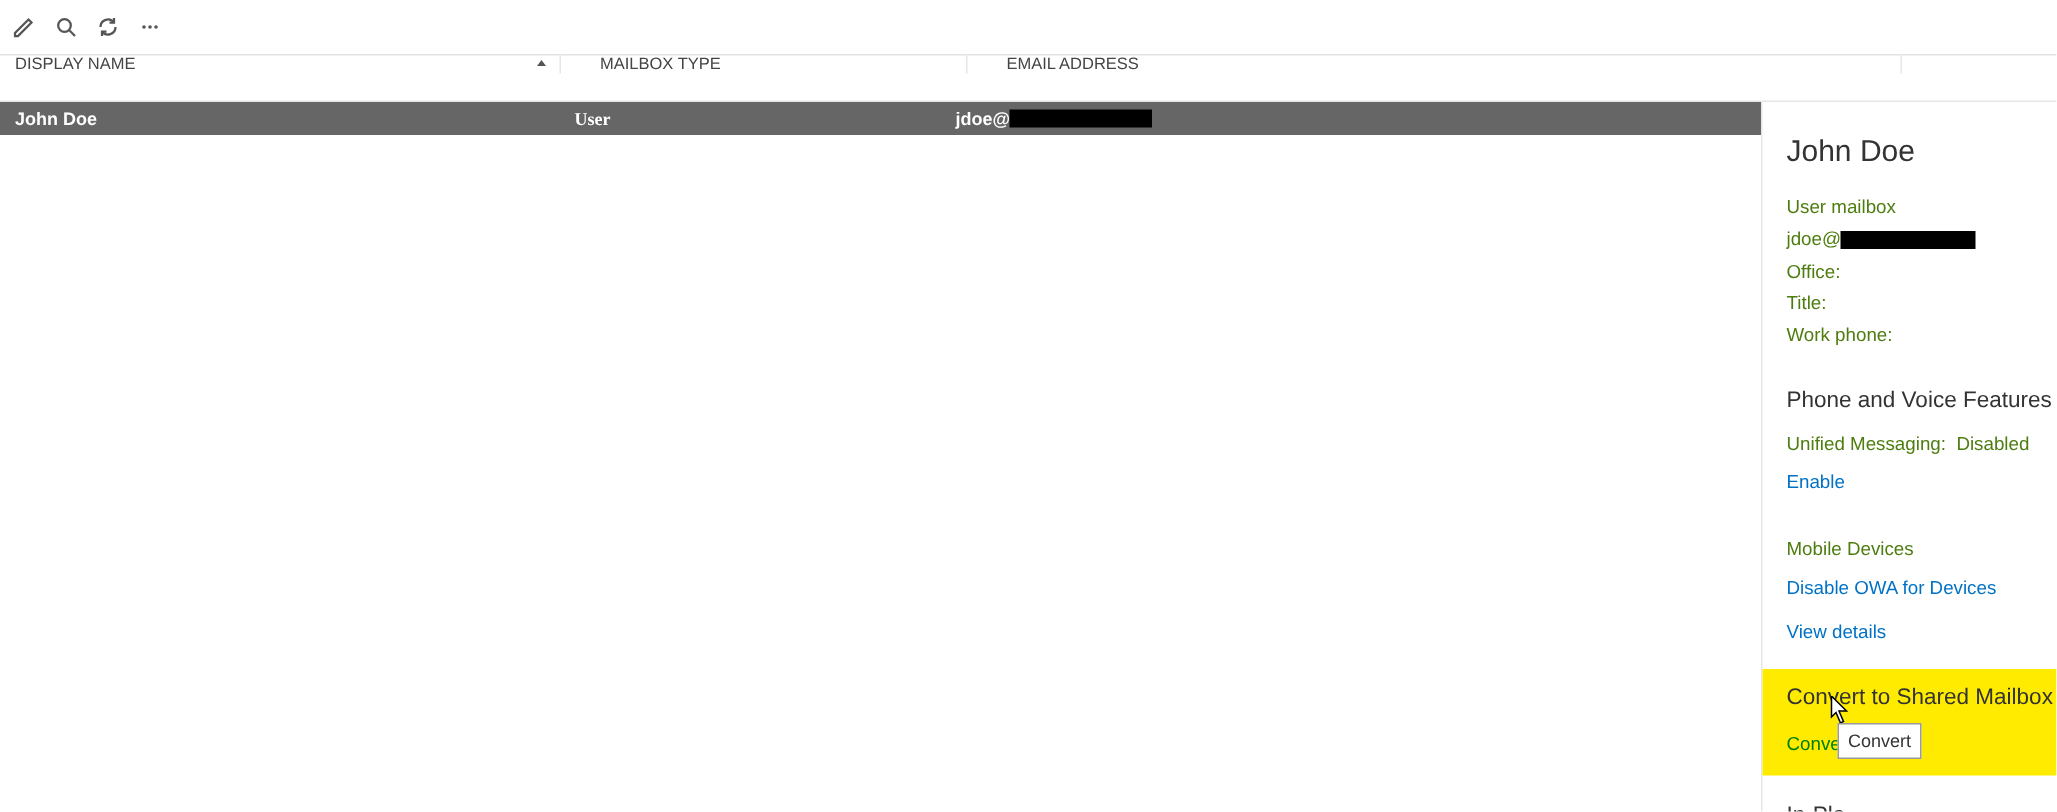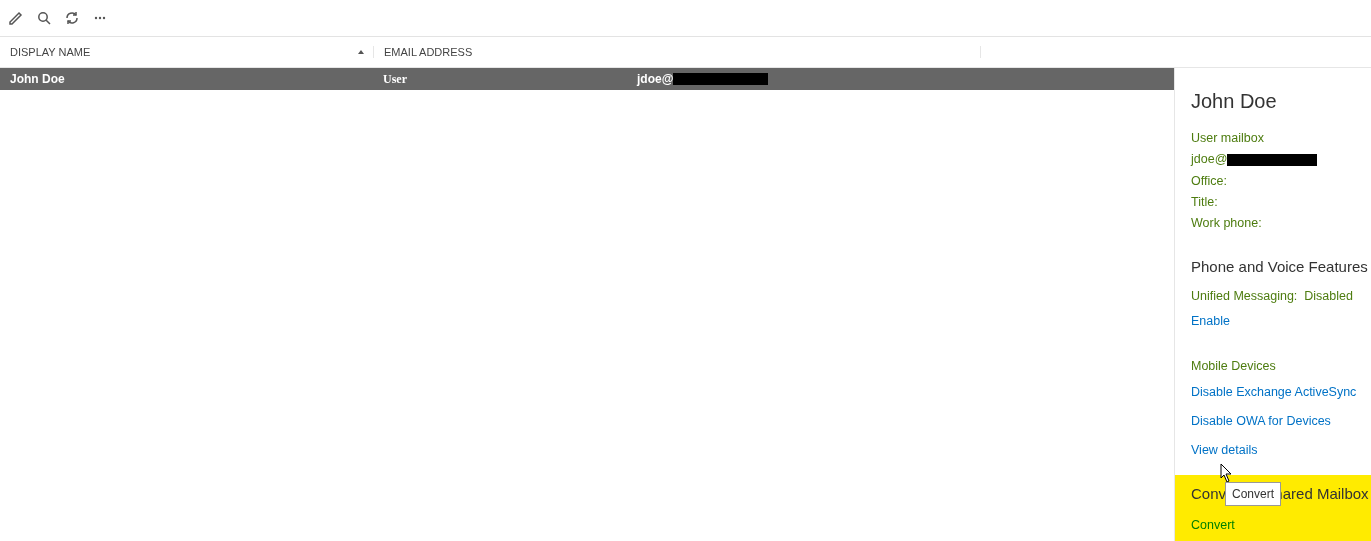--- a/index.html
+++ b/index.html
@@ -28,25 +28,26 @@
     cursor: pointer;
   }
   .toolbar svg { stroke: #555; fill: none; }
   hr.top-sep {
     border: none;
     border-top: 1px solid #e3e3e3;
     margin: 0;
   }
   .columns {
     display: flex;
-    align-items: center;
+    align-items: flex-start;
     height: 30px;
     border-bottom: 1px solid #e6e6e6;
     font-size: 11px;
     color: #444;
+    gap: 16px;
   }
   .columns .col {
     display: flex;
     align-items: center;
     padding: 0 10px;
     border-right: 1px solid #e6e6e6;
     position: relative;
     text-transform: uppercase;
   }
   .columns .col:last-child { border-right: none; }
@@ -170,20 +171,23 @@
 
 <div class="columns">
   <div class="col col-name">
     <span>DISPLAY NAME</span>
     <span class="sort-icon">
       <svg width="8" height="8" viewBox="0 0 8 8">
           <path d="M1 6 L4 2 L7 6 Z" fill="#555" stroke="none"></path>
         </svg>
     </span>
   </div>
+  <div class="col col-type">
+    <span>MAILBOX TYPE</span>
+  </div>
   <div class="col col-email">
     <span>EMAIL ADDRESS</span>
   </div>
   <div class="col col-pane"></div>
 </div>
 
 <div class="main-wrap">
   <div class="list-area">
     <div class="row">
       <div class="cell cell-name">John Doe</div>
@@ -208,21 +212,20 @@
       <div class="smallrow"><span>Work phone:</span></div>
 
       <h3>Phone and Voice Features</h3>
       <div class="smallrow">
         <span>Unified Messaging:</span>&nbsp;
         <span>Disabled</span>
       </div>
       <div><a class="link">Enable</a></div>
 
       <div class="smallrow" style="margin-top:20px"><span>Mobile Devices</span></div>
-      <div><a class="link">Disable Exchange ActiveSync</a></div>
       <div><a class="link">Disable OWA for Devices</a></div>
       <div><a class="link">View details</a></div>
 
       <div class="highlight">
         <h3>Convert to Shared Mailbox</h3>
         <a class="link">Convert</a>
       </div>
 
       <h3 style="margin-top:14px">In-Pla</h3>
     </div>

